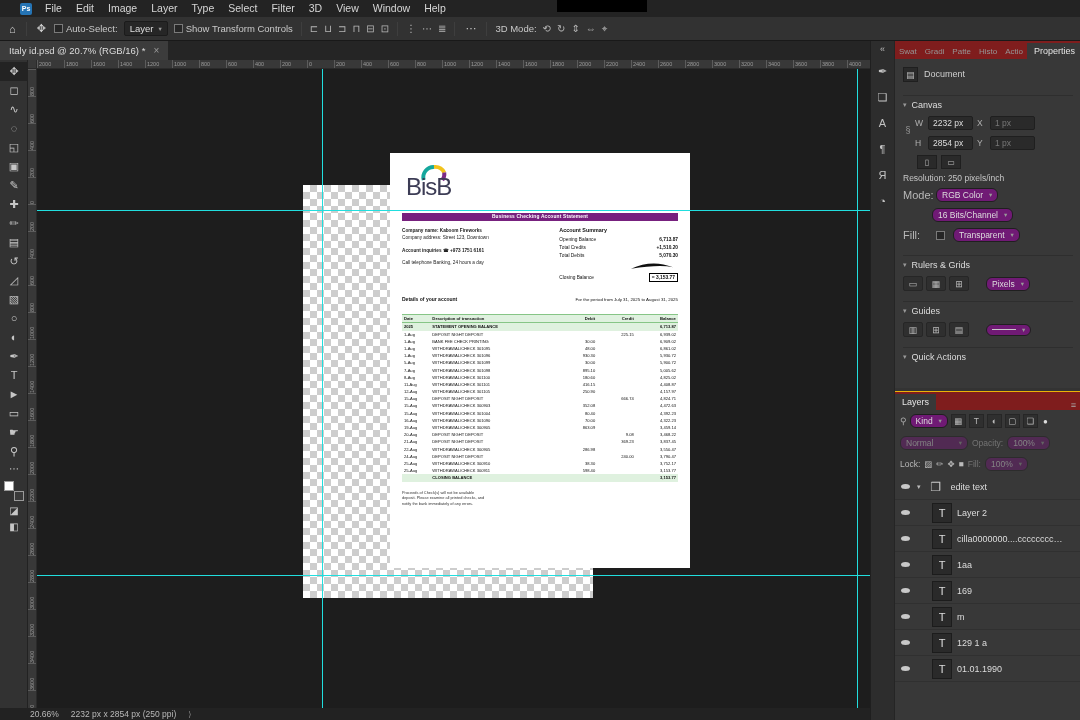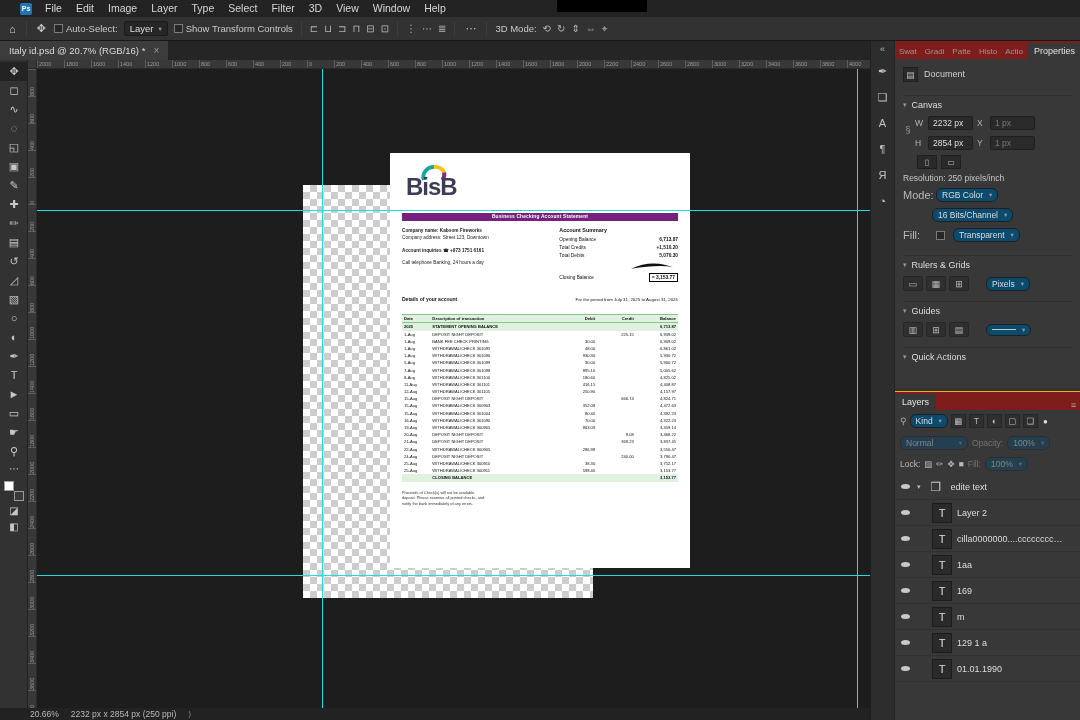--- a/index.html
+++ b/index.html
@@ -54,21 +54,21 @@
 .checker{position:absolute;left:266px;top:116px;width:290px;height:413px;background-color:#fff;background-image:linear-gradient(45deg,#cdcdcd 25%,transparent 25%,transparent 75%,#cdcdcd 75%),linear-gradient(45deg,#cdcdcd 25%,transparent 25%,transparent 75%,#cdcdcd 75%);background-size:14px 14px;background-position:0 0,7px 7px;z-index:1}
 .guide-v{position:absolute;top:0;bottom:0;width:1px;background:var(--guide-cyan,#21dede);z-index:5}
 .gv1{left:285px}.gv2{left:820px}
 .guide-h{position:absolute;left:0;right:0;height:1px;background:var(--guide-cyan,#21dede);z-index:5}
 .gh1{top:141px}.gh2{top:506px}
 
 
 .page{position:absolute;left:353px;top:84px;width:300px;height:415px;background:#fff;color:#111;padding:10px 12px;z-index:2}
 .logo{position:relative;height:46px}
 .logo svg{position:absolute;left:18px;top:1px}
-.logotext{position:absolute;left:4px;top:10px;font-size:24px;font-weight:bold;color:#3c3c55;letter-spacing:-1px}
+.logotext{position:absolute;left:4px;top:10px;font-size:24px;font-weight:normal;color:#3c3c55;letter-spacing:-1px}
 .ptitle{margin-top:4px;background:var(--header-purple,#77217e);color:#fff;font-size:4.8px;font-weight:bold;text-align:center;line-height:8px;height:8px;letter-spacing:.2px}
 .inforow{display:flex;margin-top:6px}
 .info-l{width:57%;font-size:4.7px;line-height:1.55;color:#222}
 .info-l .b{font-weight:bold}
 .igap{height:5px}
 .summary{width:43%;font-size:4.8px}
 .sumtitle{font-weight:bold;font-size:5.4px;margin-bottom:3px}
 .sumrow{display:flex;justify-content:space-between;line-height:1.7}
 .sumrow .v{font-weight:bold}
 .swoosh{display:block;margin:2px 0 2px auto}
@@ -105,21 +105,21 @@
 .chain{position:absolute;left:0;top:12px;width:10px;color:#999;font-size:9px;text-align:center}
 .frow{display:flex;align-items:center;gap:4px;height:20px}
 .flabel{width:9px;color:#b0b0b0;font-size:8.5px}
 .field{width:45px;background:#2a2a2a;border:1px solid #1f1f1f;border-radius:2px;padding:1px 4px;font-size:8.5px;color:#ddd}
 .field.dimtxt{color:#777}
 .orientrow{display:flex;gap:4px;margin:2px 0 2px 14px}
 .orient{width:20px;height:14px;background:#2a2a2a;border:1px solid #1f1f1f;color:#bbb;font-size:8px;text-align:center;line-height:13px}
 .resline{margin:4px 0 2px;font-size:8.5px;color:#c6c6c6}
 .selrow{display:flex;align-items:center;gap:5px;height:20px}
 .sellabel{width:28px;font-size:11px;color:#b8b8b8}
-.sel{display:inline-flex;justify-content:space-between;align-items:center;background:#0c4a6e;border:1px solid #1f1f1f;border-radius:6px;padding:1px 5px;font-size:8.5px;color:#ddd;gap:6px}
+.sel{display:inline-flex;justify-content:space-between;align-items:center;background:#701a75;border:1px solid #1f1f1f;border-radius:6px;padding:1px 5px;font-size:8.5px;color:#ddd;gap:6px}
 .ind{margin-left:29px}
 .iconbtnrow{display:flex;gap:3px;align-items:center;margin:3px 0 4px}
 .iconbtn{width:20px;height:15px;background:#2f2f2f;border:1px solid #262626;color:#bbb;font-size:9px;text-align:center;line-height:14px;border-radius:2px}
 .linesample{display:inline-block;width:24px;height:1px;background:#c9c9c9}
 
 #layers{position:absolute;left:24px;top:350px;width:186px;height:412px;background:#383838;border-top:1px solid #eab308;overflow:hidden}
 .lfilter{display:flex;align-items:center;gap:3px;padding:0 5px;height:22px}
 .searchicon{font-size:9px;color:#aaa}
 .ficon{width:15px;height:14px;background:#2f2f2f;border:1px solid #262626;color:#bbb;font-size:8.5px;text-align:center;line-height:13px}
 #filtericons{display:flex;gap:3px}

